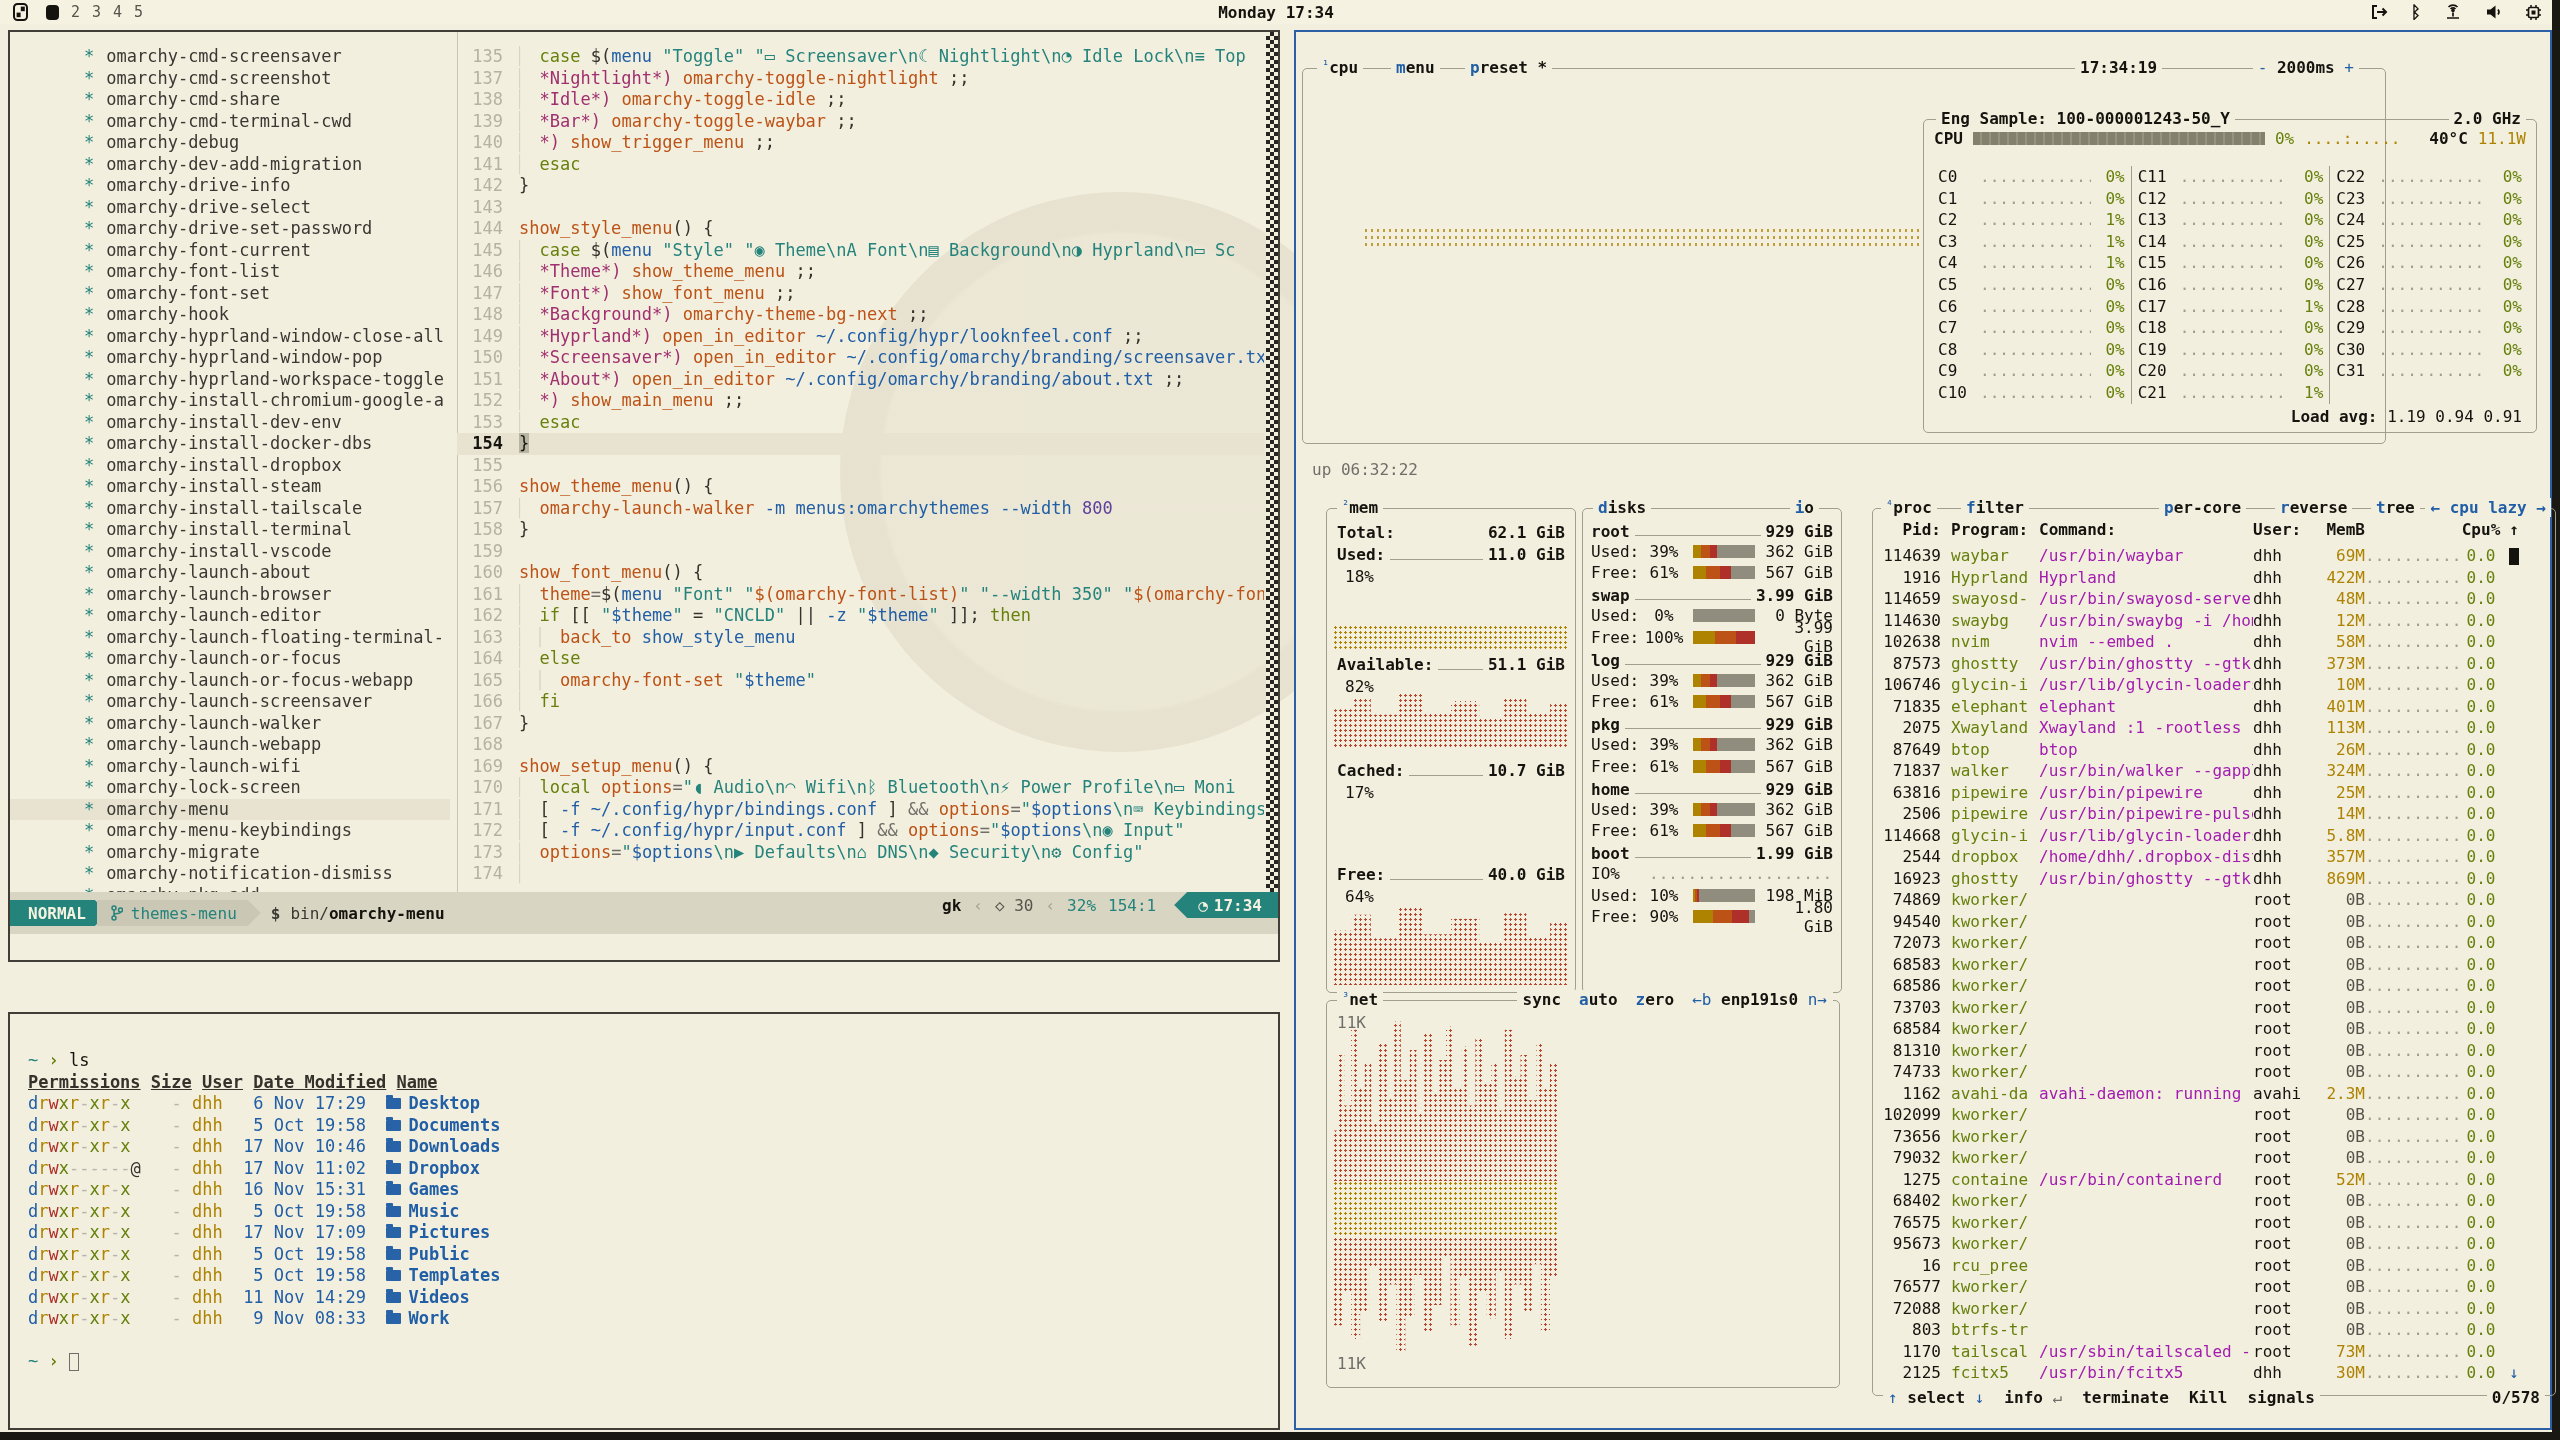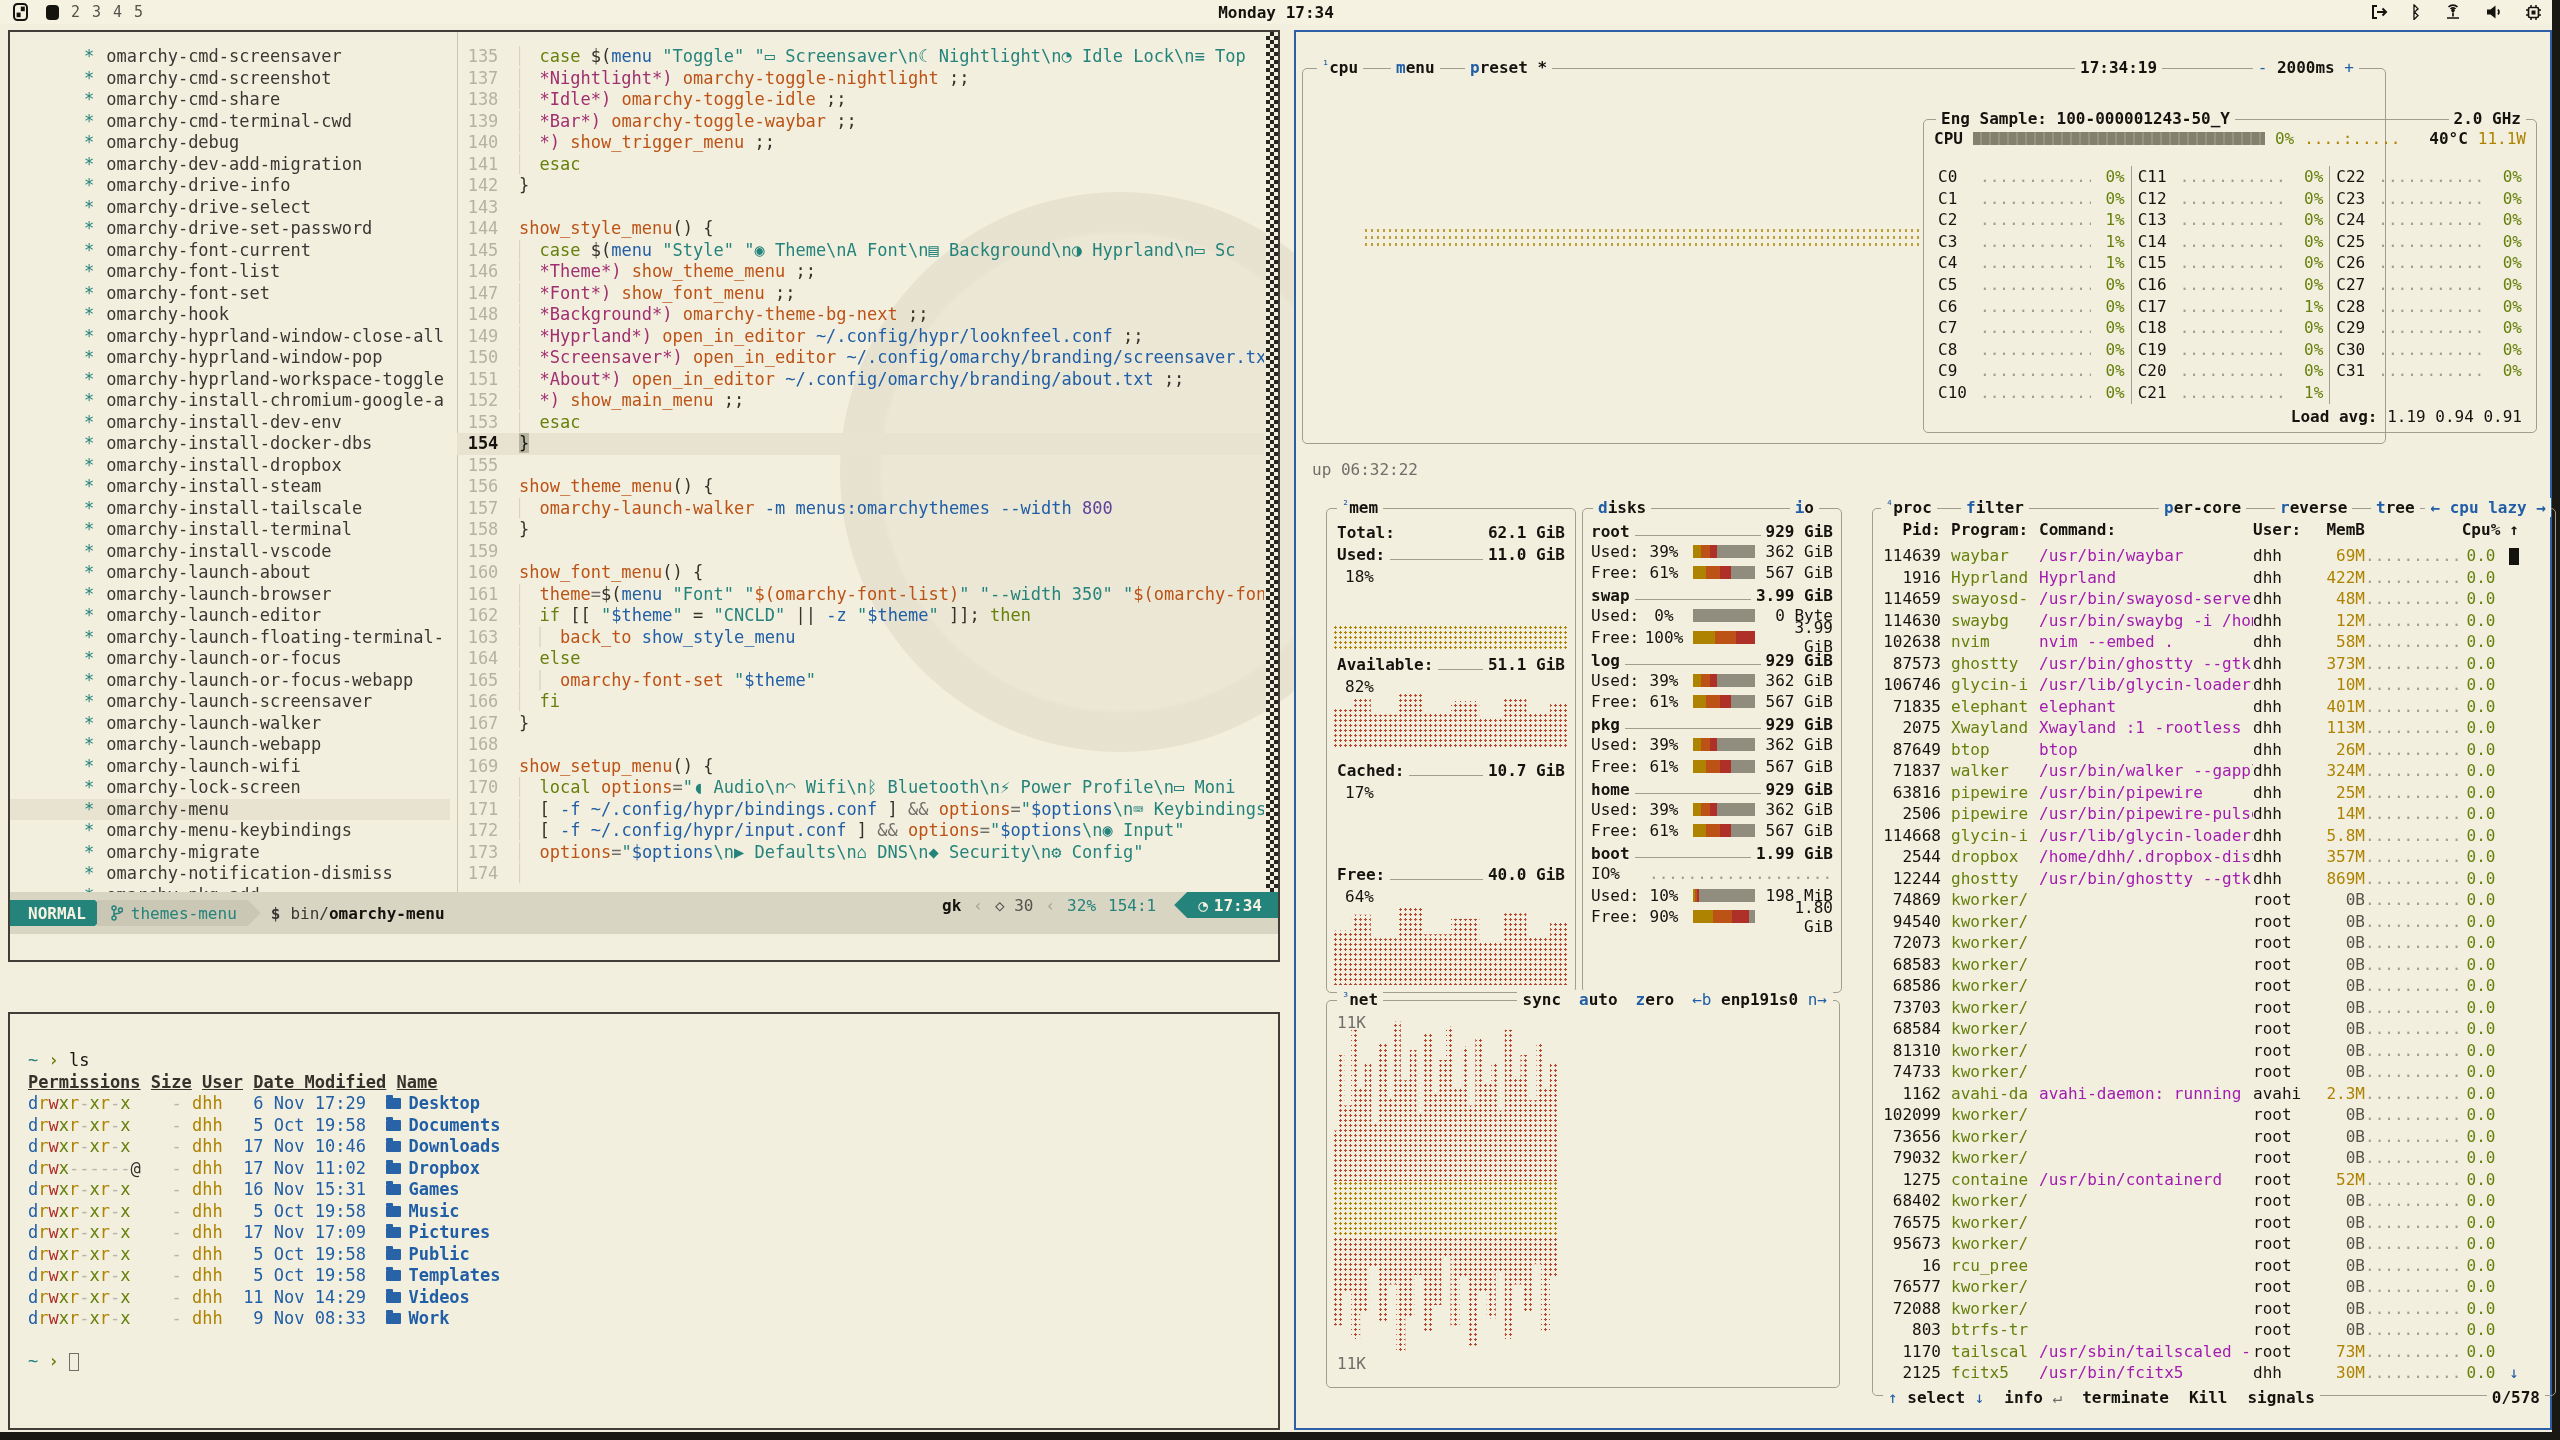--- a/index.html
+++ b/index.html
@@ -38,21 +38,21 @@
     background:radial-gradient(circle,rgba(110,98,52,.10) 0 60%,rgba(110,98,52,.16) 61% 99%,transparent 100%);opacity:.55}
   #file-list{position:absolute;left:0;top:14px;font-size:17px}
   .frow{height:21.5px;line-height:21.5px;display:flex;padding-left:74px;width:440px;white-space:pre}
   .frow.sel{background:var(--cursorline)}
   .star{color:var(--cy);margin-right:12px}
   .fname{color:#3A3833}
   #vsep{position:absolute;left:447px;top:0;width:1px;height:874px;background:#C9C5B2}
   #code-lines{position:absolute;left:447px;top:14px;right:14px;font-size:17px}
   .cline{height:21.5px;line-height:21.5px;display:flex;white-space:pre;padding-left:6px}
   .cline.cur{background:var(--cursorline)}
-  .ln{width:40px;text-align:center;margin-right:16px;color:#B5B2A4;flex:none}
+  .ln{width:40px;text-align:right;margin-right:16px;color:#B5B2A4;flex:none}
   .lncur{color:var(--tx);font-weight:700}
   .ct{overflow:hidden;white-space:pre}
   .c-k{color:var(--gr)} .c-s{color:var(--cy)} .c-f{color:var(--orn)} .c-p{color:var(--ma)}
   .c-v{color:var(--bl)} .c-d{color:#34322B} .c-n{color:var(--pu)} .c-o{color:var(--tx2)}
   .c-g{color:#D8D4C0}
   .c-cb{background:#B9B5A3;color:var(--tx)}
   #scrollstrip{position:absolute;top:0;right:0;width:12px;height:874px;background-color:var(--paper);
     background-image:linear-gradient(45deg,#26251F 26%,transparent 26% 74%,#26251F 74%),
       linear-gradient(45deg,#26251F 26%,transparent 26% 74%,#26251F 74%);
     background-size:8px 8px;background-position:0 0,4px 4px}
@@ -762,21 +762,21 @@
           <div class="prow"><span class="pid">87573</span><span class="pprog">ghostty</span><span class="pcmd">/usr/bin/ghostty --gtk-</span><span class="puser">dhh</span><span class="pmem">373M</span><span class="pdots">..........</span><span class="pcpu">0.0</span><span class="pmark"></span></div>
           <div class="prow"><span class="pid">106746</span><span class="pprog">glycin-i</span><span class="pcmd">/usr/lib/glycin-loaders</span><span class="puser">dhh</span><span class="pmem">10M</span><span class="pdots">..........</span><span class="pcpu">0.0</span><span class="pmark"></span></div>
           <div class="prow"><span class="pid">71835</span><span class="pprog">elephant</span><span class="pcmd">elephant</span><span class="puser">dhh</span><span class="pmem">401M</span><span class="pdots">..........</span><span class="pcpu">0.0</span><span class="pmark"></span></div>
           <div class="prow"><span class="pid">2075</span><span class="pprog">Xwayland</span><span class="pcmd">Xwayland :1 -rootless -</span><span class="puser">dhh</span><span class="pmem">113M</span><span class="pdots">..........</span><span class="pcpu">0.0</span><span class="pmark"></span></div>
           <div class="prow"><span class="pid">87649</span><span class="pprog">btop</span><span class="pcmd">btop</span><span class="puser">dhh</span><span class="pmem">26M</span><span class="pdots">..........</span><span class="pcpu">0.0</span><span class="pmark"></span></div>
           <div class="prow"><span class="pid">71837</span><span class="pprog">walker</span><span class="pcmd">/usr/bin/walker --gappl</span><span class="puser">dhh</span><span class="pmem">324M</span><span class="pdots">..........</span><span class="pcpu">0.0</span><span class="pmark"></span></div>
           <div class="prow"><span class="pid">63816</span><span class="pprog">pipewire</span><span class="pcmd">/usr/bin/pipewire</span><span class="puser">dhh</span><span class="pmem">25M</span><span class="pdots">..........</span><span class="pcpu">0.0</span><span class="pmark"></span></div>
           <div class="prow"><span class="pid">2506</span><span class="pprog">pipewire</span><span class="pcmd">/usr/bin/pipewire-pulse</span><span class="puser">dhh</span><span class="pmem">14M</span><span class="pdots">..........</span><span class="pcpu">0.0</span><span class="pmark"></span></div>
           <div class="prow"><span class="pid">114668</span><span class="pprog">glycin-i</span><span class="pcmd">/usr/lib/glycin-loaders</span><span class="puser">dhh</span><span class="pmem">5.8M</span><span class="pdots">..........</span><span class="pcpu">0.0</span><span class="pmark"></span></div>
           <div class="prow"><span class="pid">2544</span><span class="pprog">dropbox</span><span class="pcmd">/home/dhh/.dropbox-dist</span><span class="puser">dhh</span><span class="pmem">357M</span><span class="pdots">..........</span><span class="pcpu">0.0</span><span class="pmark"></span></div>
-          <div class="prow"><span class="pid">12244</span><span class="pprog">ghostty</span><span class="pcmd">/usr/bin/ghostty --gtk-</span><span class="puser">dhh</span><span class="pmem">869M</span><span class="pdots">..........</span><span class="pcpu">0.0</span><span class="pmark"></span></div>
+          <div class="prow"><span class="pid">16923</span><span class="pprog">ghostty</span><span class="pcmd">/usr/bin/ghostty --gtk-</span><span class="puser">dhh</span><span class="pmem">869M</span><span class="pdots">..........</span><span class="pcpu">0.0</span><span class="pmark"></span></div>
           <div class="prow"><span class="pid">74869</span><span class="pprog">kworker/</span><span class="pcmd"></span><span class="puser">root</span><span class="pmem zero">0B</span><span class="pdots">..........</span><span class="pcpu">0.0</span><span class="pmark"></span></div>
           <div class="prow"><span class="pid">94540</span><span class="pprog">kworker/</span><span class="pcmd"></span><span class="puser">root</span><span class="pmem zero">0B</span><span class="pdots">..........</span><span class="pcpu">0.0</span><span class="pmark"></span></div>
           <div class="prow"><span class="pid">72073</span><span class="pprog">kworker/</span><span class="pcmd"></span><span class="puser">root</span><span class="pmem zero">0B</span><span class="pdots">..........</span><span class="pcpu">0.0</span><span class="pmark"></span></div>
           <div class="prow"><span class="pid">68583</span><span class="pprog">kworker/</span><span class="pcmd"></span><span class="puser">root</span><span class="pmem zero">0B</span><span class="pdots">..........</span><span class="pcpu">0.0</span><span class="pmark"></span></div>
           <div class="prow"><span class="pid">68586</span><span class="pprog">kworker/</span><span class="pcmd"></span><span class="puser">root</span><span class="pmem zero">0B</span><span class="pdots">..........</span><span class="pcpu">0.0</span><span class="pmark"></span></div>
           <div class="prow"><span class="pid">73703</span><span class="pprog">kworker/</span><span class="pcmd"></span><span class="puser">root</span><span class="pmem zero">0B</span><span class="pdots">..........</span><span class="pcpu">0.0</span><span class="pmark"></span></div>
           <div class="prow"><span class="pid">68584</span><span class="pprog">kworker/</span><span class="pcmd"></span><span class="puser">root</span><span class="pmem zero">0B</span><span class="pdots">..........</span><span class="pcpu">0.0</span><span class="pmark"></span></div>
           <div class="prow"><span class="pid">81310</span><span class="pprog">kworker/</span><span class="pcmd"></span><span class="puser">root</span><span class="pmem zero">0B</span><span class="pdots">..........</span><span class="pcpu">0.0</span><span class="pmark"></span></div>
           <div class="prow"><span class="pid">74733</span><span class="pprog">kworker/</span><span class="pcmd"></span><span class="puser">root</span><span class="pmem zero">0B</span><span class="pdots">..........</span><span class="pcpu">0.0</span><span class="pmark"></span></div>
           <div class="prow"><span class="pid">1162</span><span class="pprog">avahi-da</span><span class="pcmd">avahi-daemon: running [</span><span class="puser">avahi</span><span class="pmem">2.3M</span><span class="pdots">..........</span><span class="pcpu">0.0</span><span class="pmark"></span></div>

